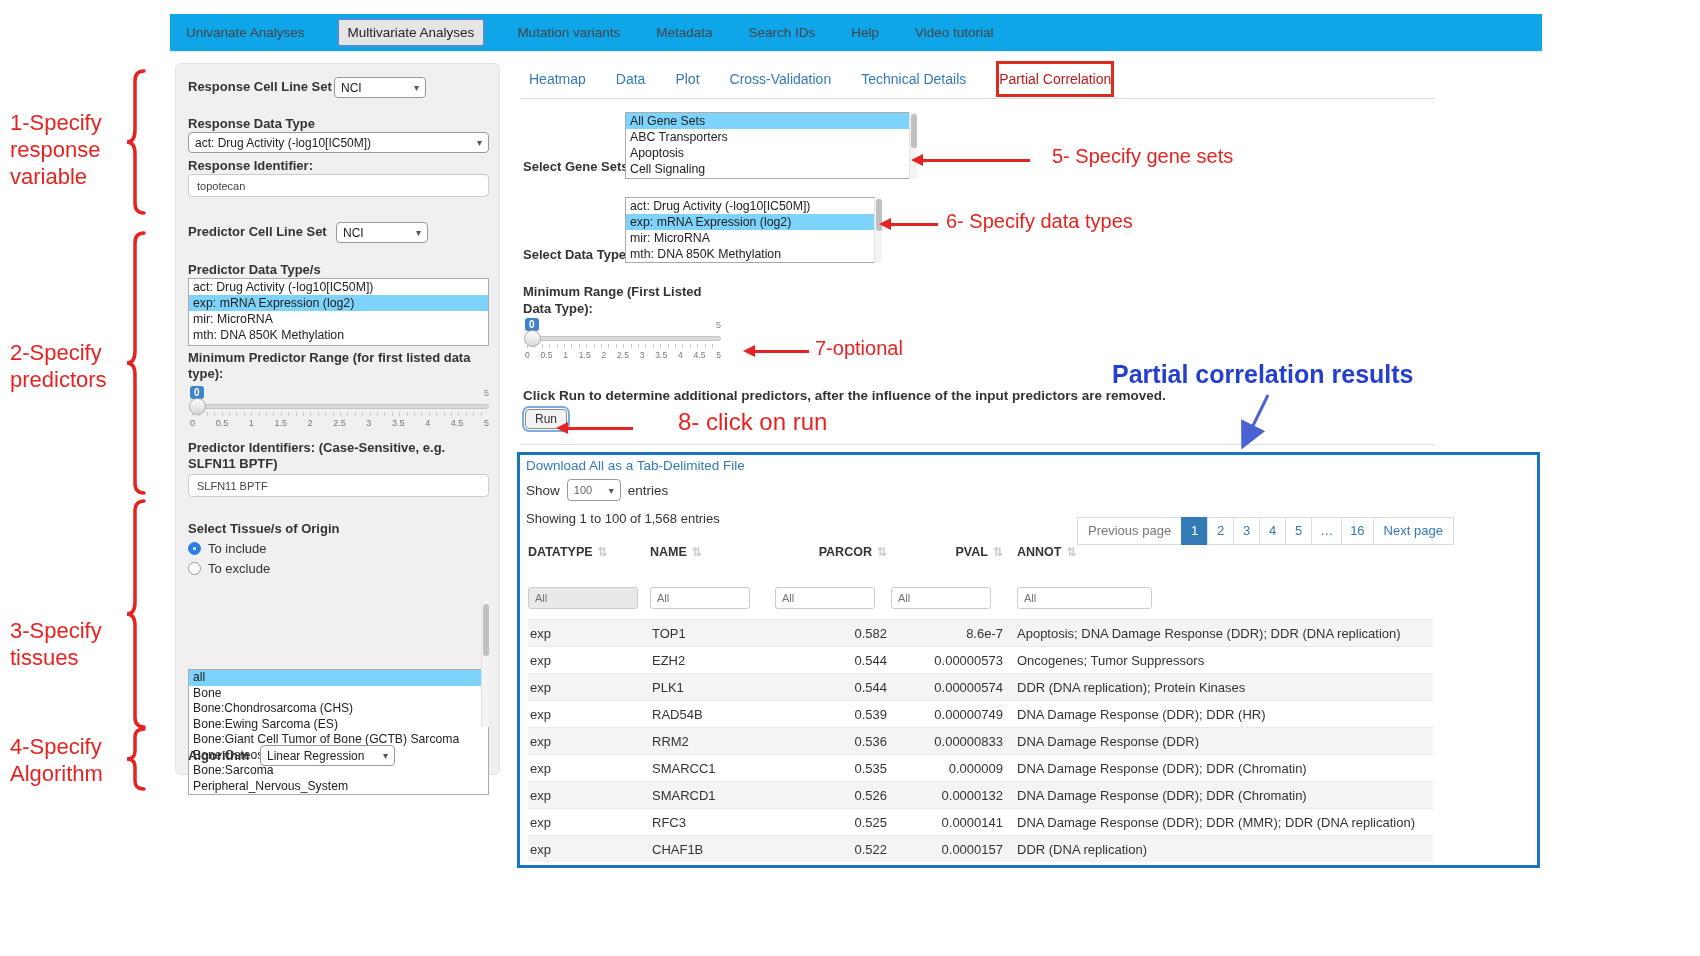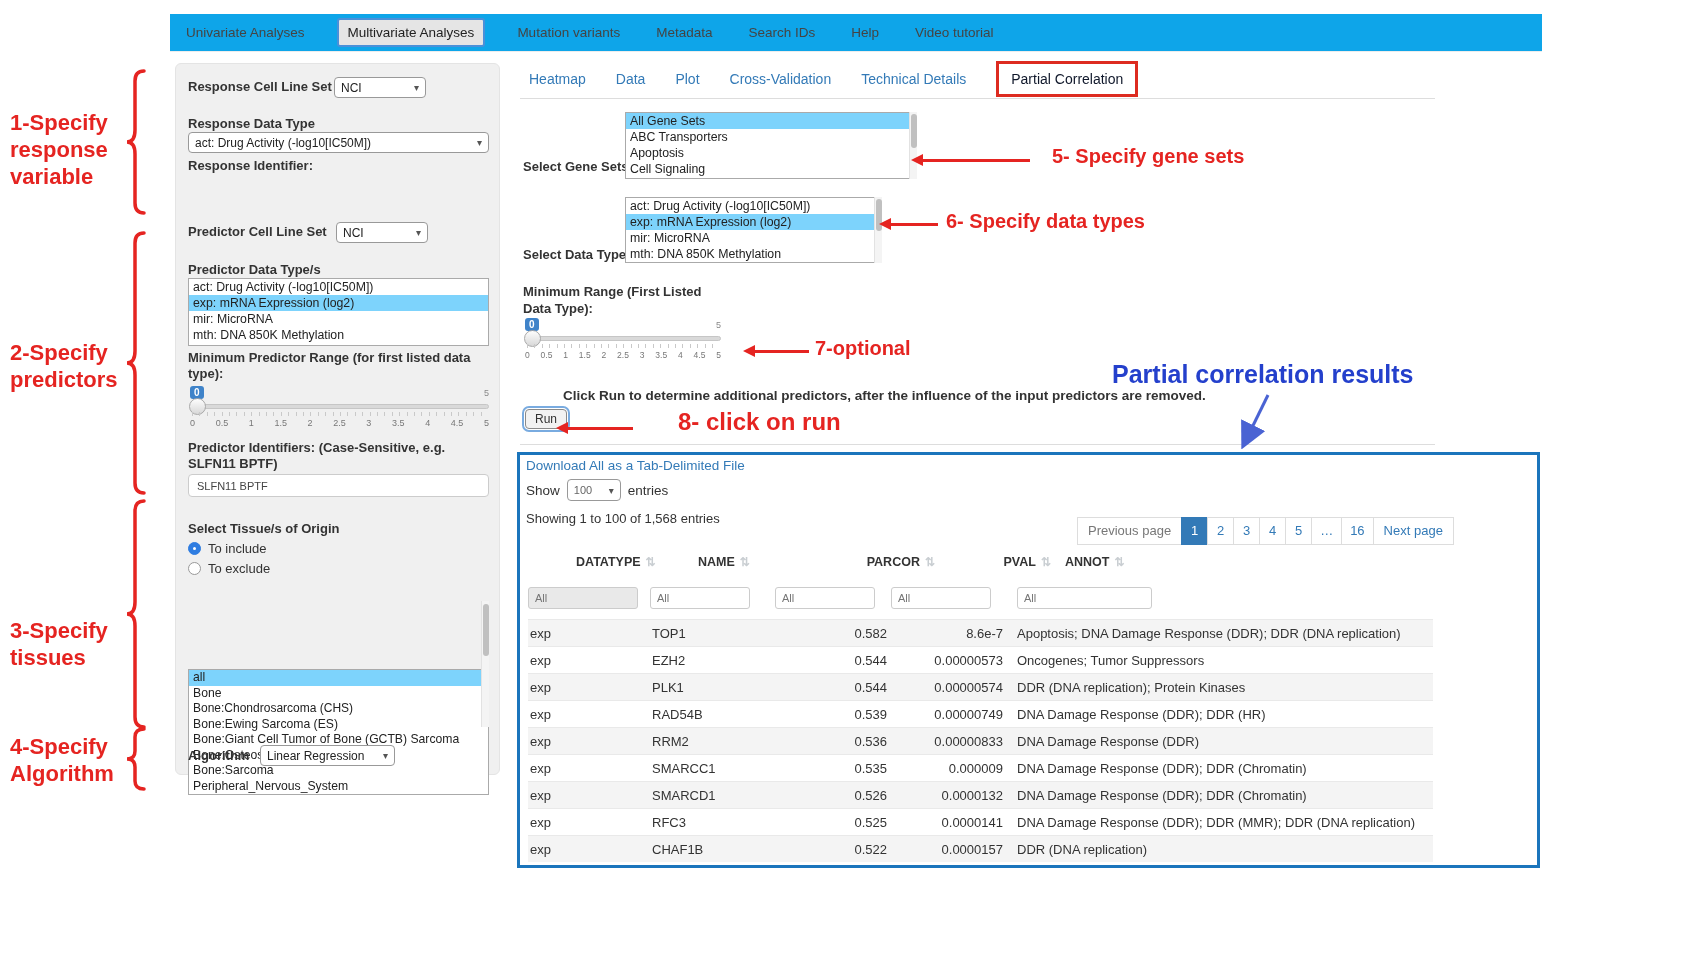--- a/index.html
+++ b/index.html
@@ -5,21 +5,21 @@
   * { margin:0; padding:0; box-sizing:border-box; }
   body { font-family:"Liberation Sans", sans-serif; background:#fff; }
   .page { position:relative; width:1700px; height:956px; background:#fff; overflow:hidden; color:#333; font-size:13px; }
 
   
   .topnav { position:absolute; left:170px; top:14px; width:1372px; height:38px; background:#0ea5e9; border-bottom:1px solid #ededed; display:flex; align-items:center; gap:28px; padding-left:12px; }
   .nav-item { font-size:13.5px; color:#444; cursor:pointer; white-space:nowrap; padding:6px 4px; }
   .nav-item.active { background:#e5e5e5; border:2px solid #4a90d9; border-radius:3px; padding:5px 9px; color:#222; }
 
   
-  .red-label { position:absolute; color:#e52421; font-weight:bold; line-height:1.22; }
+  .red-label { position:absolute; color:#e52421; font-weight:normal; line-height:1.22; }
   .lbl-big { font-size:22px; }
   .lbl-mid { font-size:20px; white-space:nowrap; }
   .brace { position:absolute; }
   .red-arrow { position:absolute; height:3px; background:#e52421; }
   .red-arrow::before { content:""; position:absolute; left:-11px; top:-5px; border-top:6.5px solid transparent; border-bottom:6.5px solid transparent; border-right:12px solid #e52421; }
   .results-title { position:absolute; left:1112px; top:360px; font-size:25px; font-weight:bold; color:#2440cc; white-space:nowrap; }
   .blue-arrow { position:absolute; left:1232px; top:392px; }
 
   
   .left-panel { position:absolute; left:175px; top:63px; width:325px; height:712px; background:#f0f0f0; border:1px solid #e4e4e4; border-radius:6px; }
@@ -46,43 +46,43 @@
 
   .radio-row { position:absolute; display:flex; align-items:center; gap:7px; font-size:13px; color:#333; }
   .radio { width:13px; height:13px; border-radius:50%; border:1px solid #999; background:#fff; position:relative; cursor:pointer; }
   .radio.checked { background:#2f7de1; border-color:#2f7de1; }
   .radio.checked::after { content:""; position:absolute; left:4px; top:4px; width:3px; height:3px; border-radius:50%; background:#fff; }
 
   
   .main { position:absolute; left:515px; top:60px; width:1040px; height:850px; }
   .tabs { position:absolute; left:14px; top:0; height:38px; display:flex; align-items:center; gap:30px; }
   .tab { font-size:14px; color:#337ab7; cursor:pointer; white-space:nowrap; }
-  .tab.active { color:#0f172a; background:#fff; border:3px solid #dd2b20; padding:7px 12px; }
+  .tab.active { color:#b91c1c; background:#fff; border:3px solid #dd2b20; padding:7px 0; }
   .main-hr { position:absolute; left:5px; top:38px; width:915px; border-top:1px solid #ddd; }
 
   .field-label { position:absolute; font-weight:bold; font-size:13px; color:#333; }
-  .instr { position:absolute; font-weight:bold; font-size:13.5px; color:#333; white-space:nowrap;margin-left:40px; }
+  .instr { position:absolute; font-weight:bold; font-size:13.5px; color:#333; white-space:nowrap; }
   .run-btn { position:absolute; font-size:12px; color:#333; background:#f2f2f2; border:1px solid #8a8a8a; border-radius:4px; padding:2px 9px; outline:2px solid #79abe0; outline-offset:1px; cursor:pointer; }
   .hr2 { position:absolute; left:5px; top:384px; width:915px; border-top:1px solid #ddd; }
 
   
   .results-box { position:absolute; left:2px; top:392px; width:1023px; height:416px; border:3px solid #1b75bc; background:#fff; }
   .dl-link { position:absolute; left:6px; top:3px; font-size:13.5px; color:#337ab7; cursor:pointer; }
   .show-row { position:absolute; left:6px; top:24px; display:flex; align-items:center; gap:7px; font-size:13.5px; color:#333; }
   .show-sel { width:54px; height:22px; font-size:11px; color:#666; }
   .showing { position:absolute; left:6px; top:56px; font-size:13px; color:#333; }
 
   .pagination { position:absolute; left:558px; top:62px; display:flex; }
   .pg-item { border:1px solid #ddd; margin-left:-1px; height:28px; line-height:26px; padding:0 10px; font-size:13px; color:#337ab7; background:#fff; cursor:pointer; white-space:nowrap; }
   .pg-item.prev { color:#777; }
   .pg-item.num { min-width:27px; text-align:center; padding:0 8px; }
   .pg-item.selected { background:#337ab7; border-color:#337ab7; color:#fff; }
 
   .grid5 { display:grid; grid-template-columns:122px 125px 116px 116px 1fr; width:905px; }
-  .thead { position:absolute; left:8px; top:94px; height:26px; align-items:center;margin-left:48px; }
+  .thead { position:absolute; left:8px; top:84px; height:26px; align-items:center; }
   .th { display:flex; align-items:center; gap:5px; font-weight:bold; font-size:12.5px; color:#333; }
   .th.right { justify-content:flex-end; padding-right:4px; }
   .th.spread { justify-content:flex-start; padding-left:10px; }
   .sort-icon { color:#c9ced2; font-size:12px; }
   .tfilter { position:absolute; left:8px; top:132px; align-items:center; }
   .tfilter input { height:22px; border:1px solid #ccc; border-radius:3px; font-size:11px; color:#555; padding:0 6px; background:#fff; font-family:"Liberation Sans",sans-serif; }
   .tfilter .fc0 input { width:110px; background:#e9e9e9; }
   .tfilter .fc1 input, .tfilter .fc2 input, .tfilter .fc3 input { width:100px; }
   .tfilter .fc4 { padding-left:10px; } .tfilter .fc4 input { width:135px; }
   .tbody { position:absolute; left:8px; top:164px; }
@@ -142,20 +142,21 @@
       <span class="chev">▾</span>
     </div>
 
     <div class="lp blabel" style="left:12px; top:52px;">Response Data Type</div>
     <div class="lp sel" style="left:12px; top:68px; width:301px;">
       <span>act: Drug Activity (-log10[IC50M])</span>
       <span class="chev">▾</span>
     </div>
 
     <div class="lp blabel" style="left:12px; top:94px;">Response Identifier:</div>
+    <input class="lp tinput" style="left: 12px; top: 110px;" value="topotecan">
 
     <div class="lp blabel" style="left:12px; top:160px;">Predictor Cell Line Set</div>
     <div class="lp sel" style="left:160px; top:158px; width:92px;">
       <span>NCI</span>
       <span class="chev">▾</span>
     </div>
 
     <div class="lp blabel" style="left:12px; top:198px;">Predictor Data Type/s</div>
     <div class="lp listbox" style="left:12px; top:214px; width:301px; height:68px;">
 

